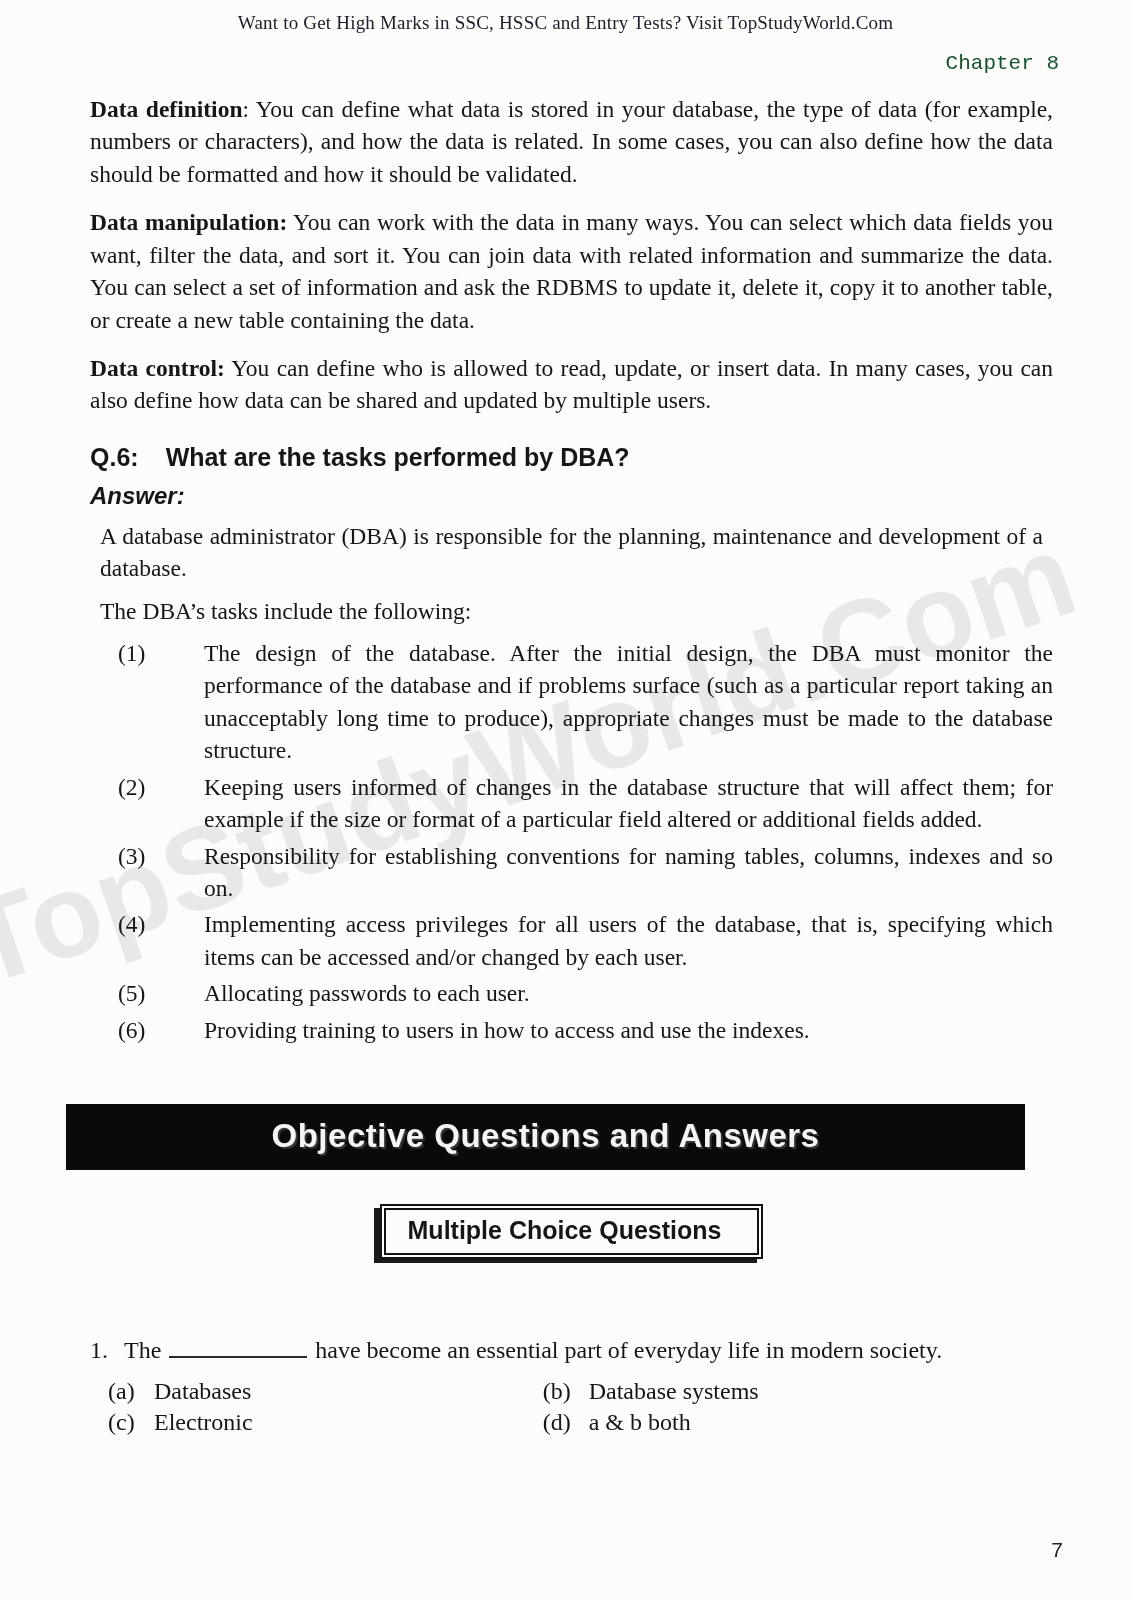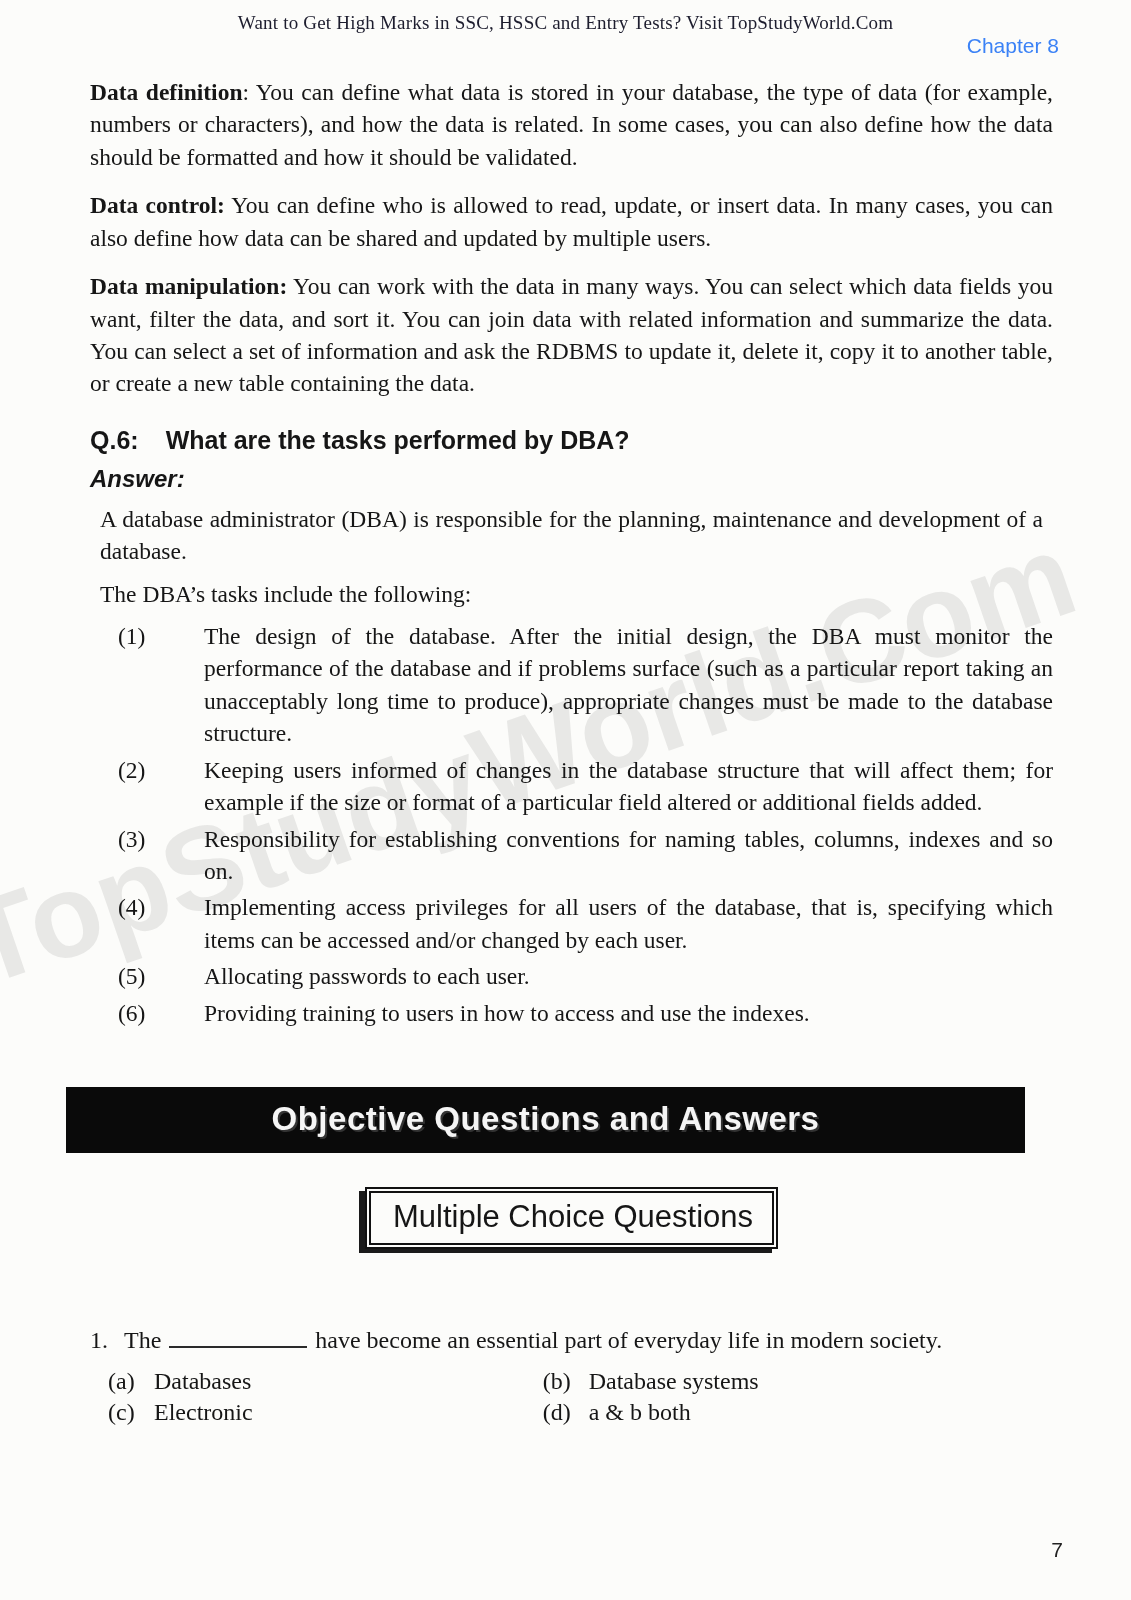--- a/index.html
+++ b/index.html
@@ -21,23 +21,24 @@
   .header-link {
     text-align: center;
     padding-top: 12px;
     font-size: 19px;
     color: #1d1d2e;
     letter-spacing: 0.2px;
   }
   .chapter-label {
     text-align: right;
     padding-right: 72px;
-    font-family: Liberation Sans, sans-serif;
+    margin-top: 18px;
+    font-family: Liberation Mono, monospace;
     font-size: 21px;
-    color: #3b82f6;
+    color: #14532d;
   }
   .content {
     position: relative;
     padding: 18px 78px 0 90px;
     z-index: 2;
   }
   .para {
     font-size: 23.5px;
     line-height: 1.38;
     text-align: justify;
@@ -93,24 +94,24 @@
     position: relative;
   }
   .mcq-box-wrap {
     text-align: center;
     margin-top: 34px;
   }
   .mcq-box {
     display: inline-block;
     border: 6px double #111;
     box-shadow: -6px 4px 0 #1a1a1a;
-    padding: 6px 19px 8px 22px;
-    font-family: "Liberation Sans", sans-serif;
-    font-weight: normal;
-    font-size: 31px;
+    padding: 6px 36px 8px 22px;
+    font-family: "Liberation Sans", sans-serif;
+    font-weight: bold;
+    font-size: 25px;
     background: #fcfcfa;
   }
   .mcq-q {
     display: grid;
     grid-template-columns: 34px 1fr;
     margin-top: 74px;
     font-size: 24px;
     line-height: 1.45;
   }
   .blank {
@@ -164,23 +165,23 @@
 
   <div class="watermark">TopStudyWorld.Com</div>
 
   <div class="header-link">Want to Get High Marks in SSC, HSSC and Entry Tests? Visit TopStudyWorld.Com</div>
   <div class="chapter-label">Chapter 8</div>
 
   <div class="content">
 
     <p class="para"><b>Data definition</b><span>: You can define what data is stored in your database, the type of data (for example, numbers or characters), and how the data is related. In some cases, you can also define how the data should be formatted and how it should be validated.</span></p>
 
+    <p class="para"><b>Data manipulation:</b><span> You can work with the data in many ways. You can select which data fields you want, filter the data, and sort it. You can join data with related information and summarize the data. You can select a set of information and ask the RDBMS to update it, delete it, copy it to another table, or create a new table containing the data.</span></p>
+
     <p class="para"><b>Data control:</b><span> You can define who is allowed to read, update, or insert data. In many cases, you can also define how data can be shared and updated by multiple users.</span></p>
-
-    <p class="para"><b>Data manipulation:</b><span> You can work with the data in many ways. You can select which data fields you want, filter the data, and sort it. You can join data with related information and summarize the data. You can select a set of information and ask the RDBMS to update it, delete it, copy it to another table, or create a new table containing the data.</span></p>
 
     <div class="q-heading">
       <span>Q.6:</span>
       <span>What are the tasks performed by DBA?</span>
     </div>
 
     <div class="answer-label">Answer:</div>
 
     <p class="answer-intro">A database administrator (DBA) is responsible for the planning, maintenance and development of a database.</p>
     <p class="answer-intro">The DBA’s tasks include the following:</p>

